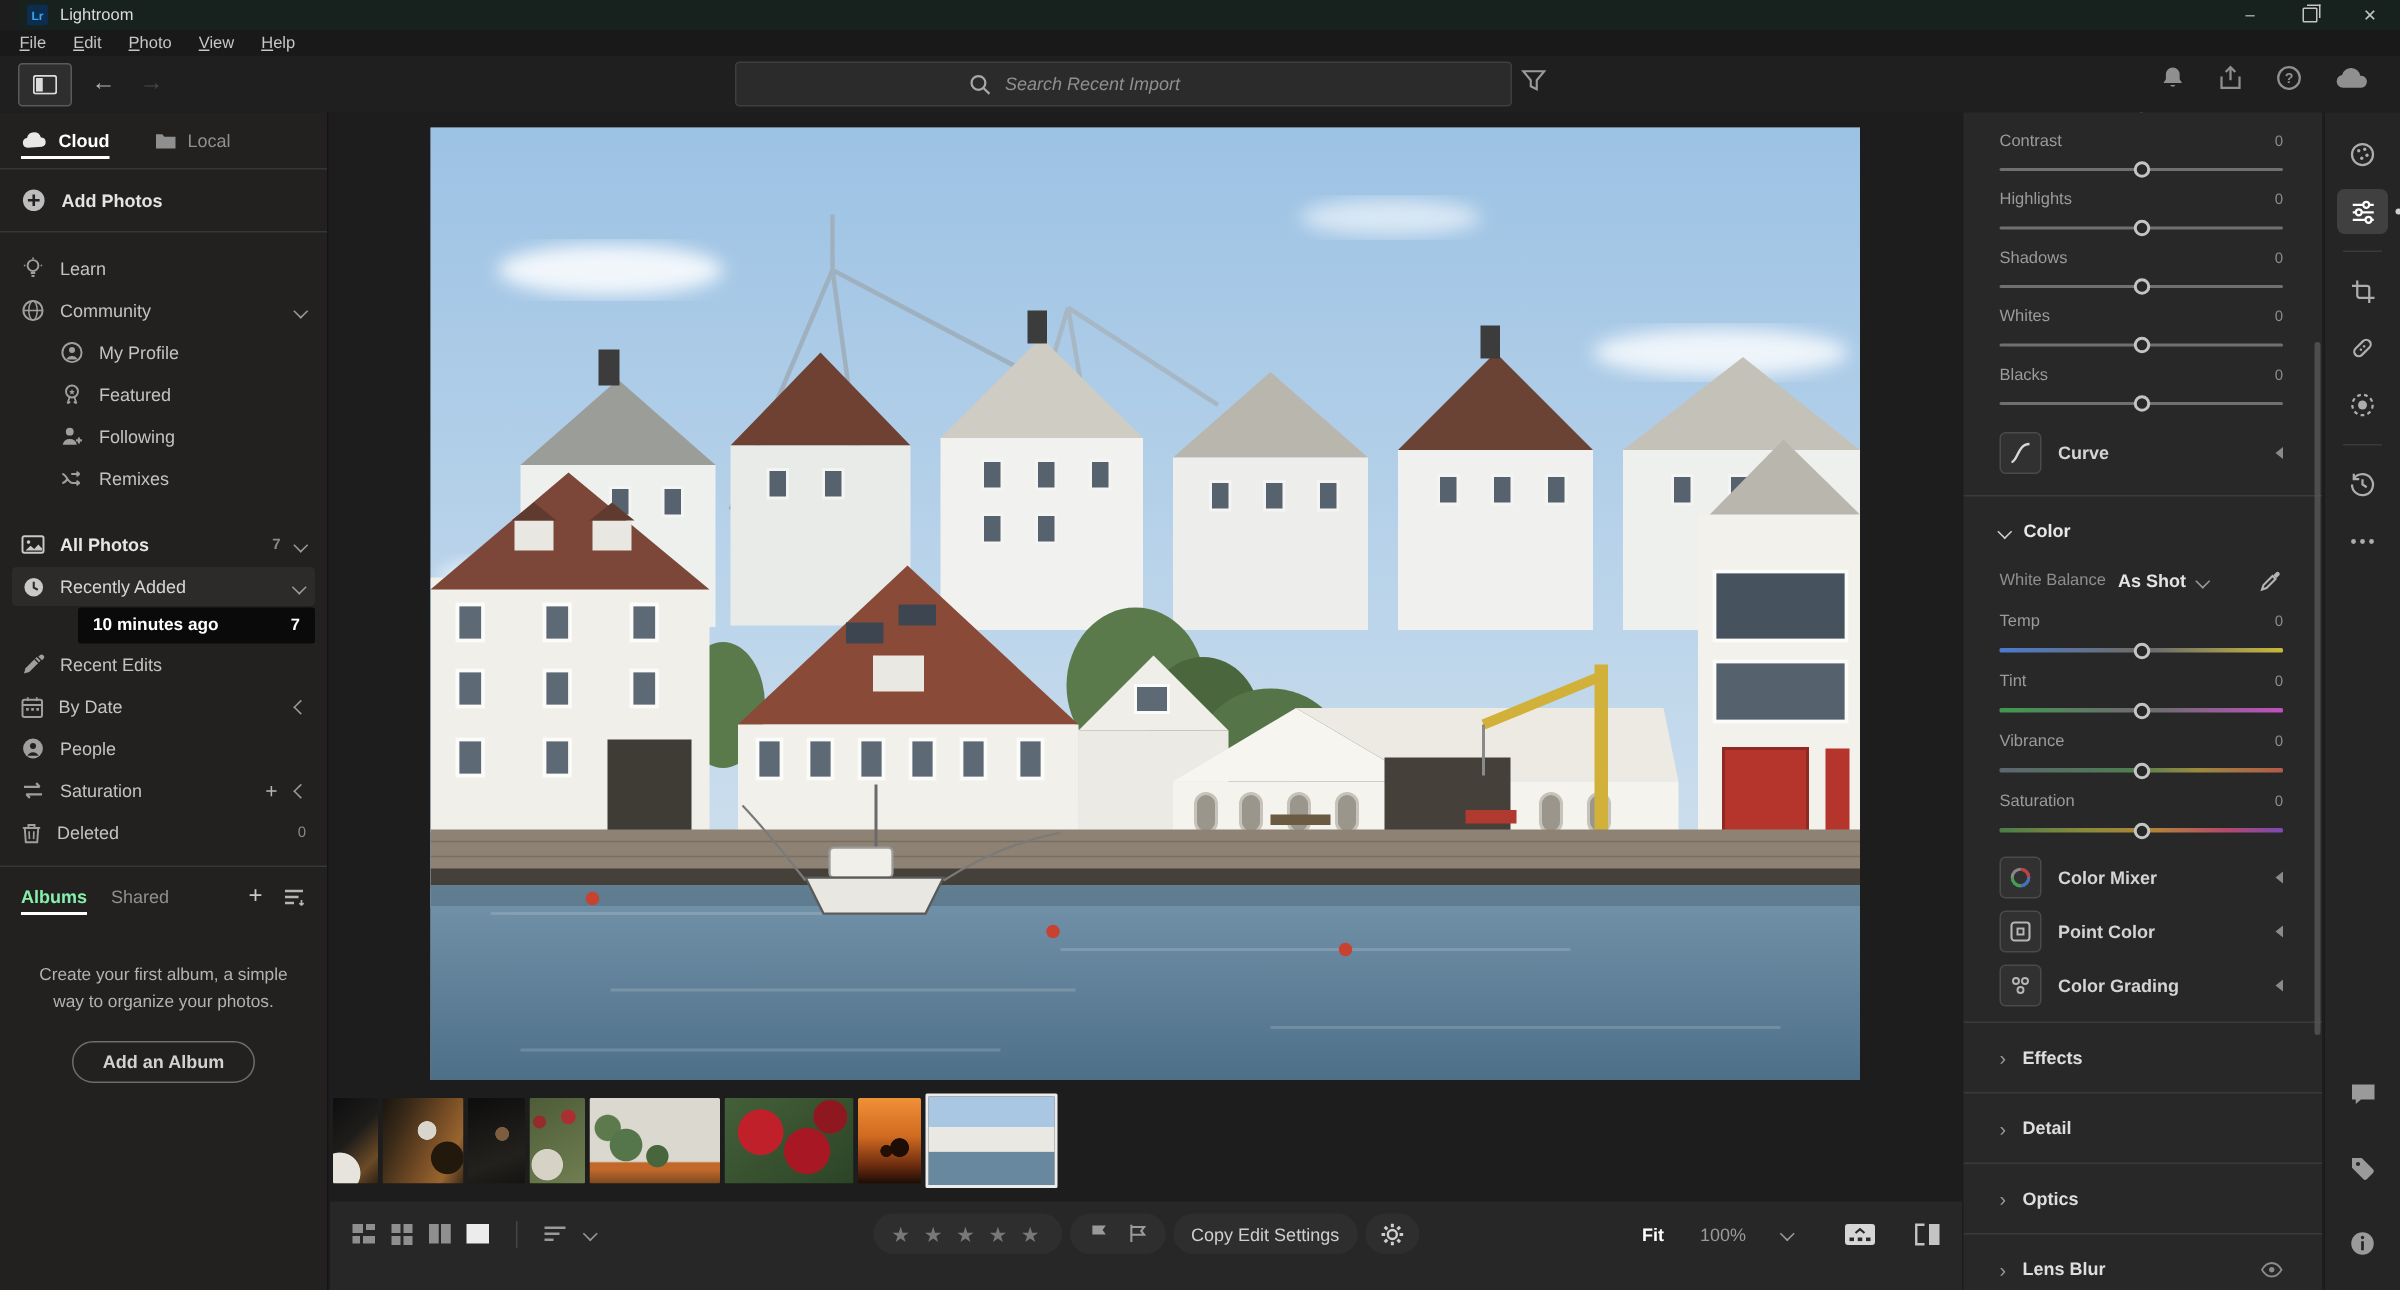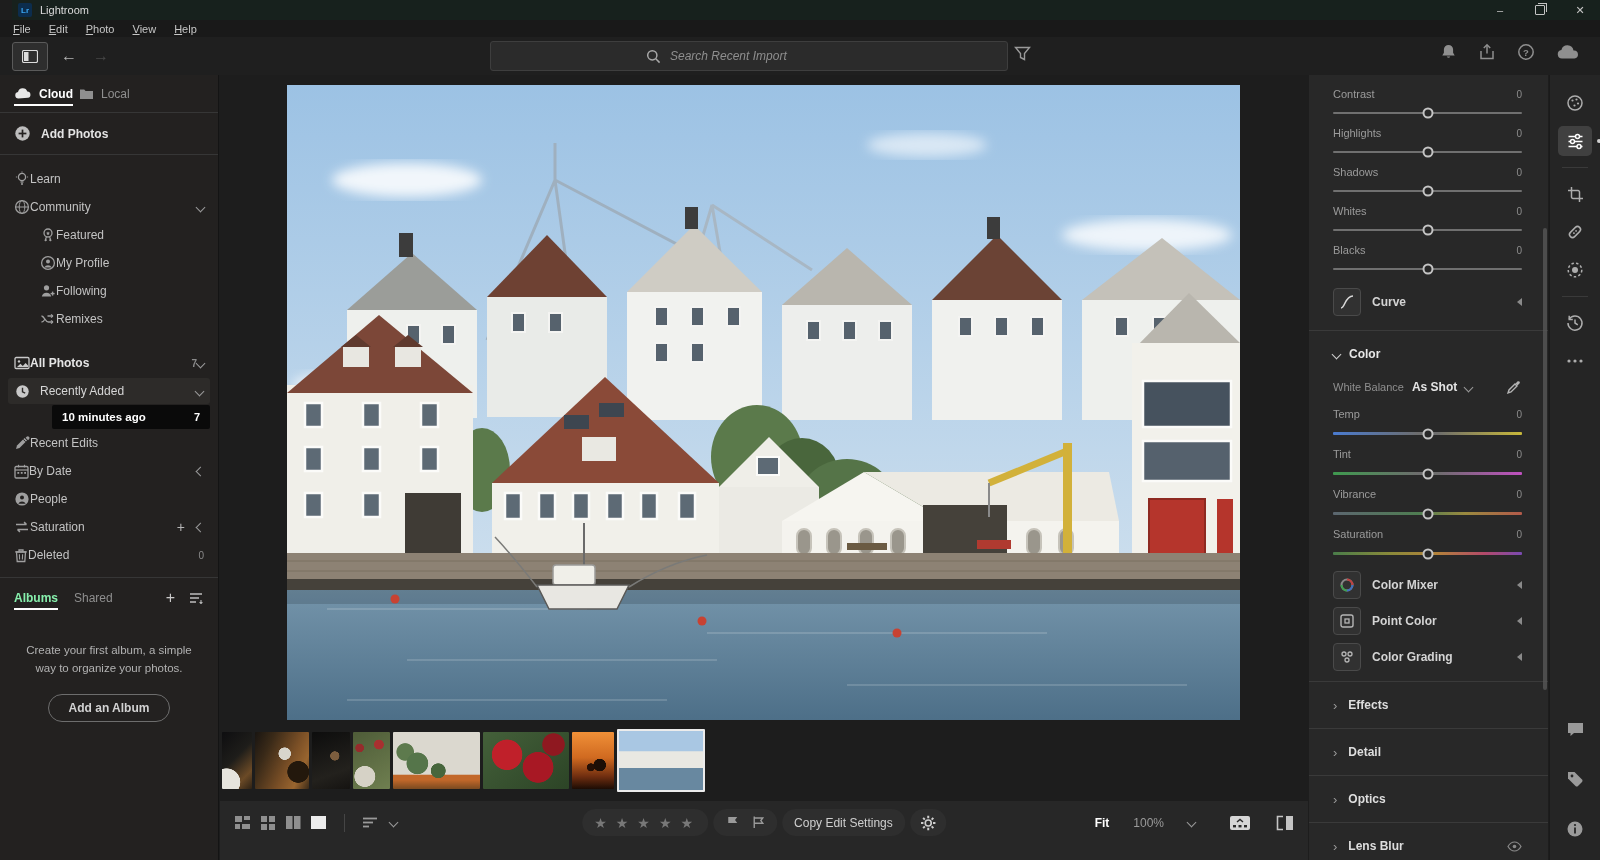--- a/index.html
+++ b/index.html
@@ -23,27 +23,27 @@
   .pane-toggle{position:absolute;left:12px;top:5px;width:34px;height:27px;border:1px solid #5a5a5a;border-radius:3px;background:#2e2e2e;display:flex;align-items:center;justify-content:center}
   .nav-arrow{position:absolute;top:5px;width:26px;height:27px;display:flex;align-items:center;justify-content:center;font-size:16px}
   .nav-back{left:56px;color:#b5b5b5}.nav-fwd{left:88px;color:#484848}
   .searchbox{position:absolute;left:490px;top:4px;width:516px;height:28px;background:#2b2b2b;border:1px solid #3e3e3e;border-radius:3px;display:flex;align-items:center;justify-content:center;gap:7px}
   .searchbox input{background:transparent;border:none;outline:none;color:#ddd;font-style:italic;font-size:12px;width:180px;font-family:"Liberation Sans",sans-serif}
   .searchbox input::placeholder{color:#8f8f8f}
   .filter-btn{position:absolute;left:1014px;top:9px}
   .hdr-right{position:absolute;right:20px;top:6px;display:flex;gap:21px;align-items:center}
   
   .sidebar{position:absolute;top:75px;left:0;width:219px;bottom:0;background:#232120;border-right:1px solid #141414;box-sizing:border-box}
-  .side-tabs{display:flex;align-items:flex-end;height:37px;border-bottom:1px solid #363636;padding:0 14px;gap:6px}
+  .side-tabs{display:flex;align-items:flex-end;height:37px;border-bottom:1px solid #363636;padding:0 14px;gap:30px}
   .stab{display:flex;align-items:center;gap:7px;font-size:12px;height:100%;position:relative}
   .stab.active{color:#fff;font-weight:bold}
   .stab.active:after{content:"";position:absolute;left:0;right:0;bottom:6px;height:2px;background:#fff}
   .stab.inactive{color:#8f8f8f}
   .addrow{display:flex;align-items:center;gap:10px;height:41px;padding:0 14px;color:#e4e4e4;font-weight:bold;font-size:12px;border-bottom:1px solid #363636}
-  .side-row{display:flex;align-items:center;height:28px;padding:0 14px;font-size:12px;color:#c3c3c3}
+  .side-row{display:flex;align-items:center;height:28px;padding:0 14px;gap:10px;font-size:12px;color:#c3c3c3}
   .side-row .cnt{margin-left:auto;font-size:10px;color:#8a8a8a}
   .side-row.sub{padding-left:40px}
   .side-row.bold{color:#e6e6e6;font-weight:bold}
   .row-recent{background:#2d2b29;border-radius:3px;margin:1px 8px;height:26px;display:flex;align-items:center;gap:10px;padding:0 7px;font-size:12px;color:#d6d6d6}
   .row-selected{background:#0a0a0a;margin-left:52px;margin-right:8px;height:24px;border-radius:2px;display:flex;align-items:center;padding:0 10px;color:#fff;font-weight:bold;font-size:11.5px}
   .row-selected .cnt{margin-left:auto;font-size:11px;color:#fff;font-weight:bold}
   .chev{width:6px;height:6px;border-right:1.4px solid #9a9a9a;border-bottom:1.4px solid #9a9a9a;display:inline-block}
   .cv-d{transform:rotate(45deg)}.cv-l{transform:rotate(135deg)}
   .mla{margin-left:auto}
   .albums-sec{border-top:1px solid #363636;margin-top:8px;padding-top:2px}
@@ -246,36 +246,36 @@
           <line x1="1.6" y1="8" x2="14.4" y2="8" stroke="#9f9f9f" stroke-width="1"></line>
         </svg>
     </span>
     <span>Community</span>
     <span class="chev cv-d mla"></span>
   </div>
 
   <div class="side-row sub">
     <span>
       <svg width="16" height="16" viewBox="0 0 16 16">
+          <circle cx="8" cy="8" r="6.4" fill="none" stroke="#9f9f9f" stroke-width="1.3"></circle>
+          <circle cx="8" cy="6.4" r="2" fill="#9f9f9f"></circle>
+          <path d="M4.2,12.6 a4.3,4.3 0 0 1 7.6,0" fill="#9f9f9f"></path>
+        </svg>
+    </span>
+    <span>My Profile</span>
+  </div>
+  <div class="side-row sub">
+    <span>
+      <svg width="16" height="16" viewBox="0 0 16 16">
           <circle cx="8" cy="6" r="4" fill="none" stroke="#9f9f9f" stroke-width="1.3"></circle>
           <path d="M6.5,9.5 L5,14 M9.5,9.5 L11,14 M5,14 l1.8,-1.2 M11,14 l-1.8,-1.2" stroke="#9f9f9f" stroke-width="1.2" fill="none"></path>
           <path d="M8,4.4 l.6,1.2 1.3,.2 -.95,.9 .22,1.3 -1.17,-.6 -1.17,.6 .22,-1.3 -.95,-.9 1.3,-.2 Z" fill="#9f9f9f"></path>
         </svg>
     </span>
     <span>Featured</span>
-  </div>
-  <div class="side-row sub">
-    <span>
-      <svg width="16" height="16" viewBox="0 0 16 16">
-          <circle cx="8" cy="8" r="6.4" fill="none" stroke="#9f9f9f" stroke-width="1.3"></circle>
-          <circle cx="8" cy="6.4" r="2" fill="#9f9f9f"></circle>
-          <path d="M4.2,12.6 a4.3,4.3 0 0 1 7.6,0" fill="#9f9f9f"></path>
-        </svg>
-    </span>
-    <span>My Profile</span>
   </div>
   <div class="side-row sub">
     <span>
       <svg width="16" height="16" viewBox="0 0 16 16">
           <circle cx="6.5" cy="4.8" r="2.6" fill="#9f9f9f"></circle>
           <path d="M1.8,13.5 a4.8,4.8 0 0 1 9.4,0 Z" fill="#9f9f9f"></path>
           <line x1="12.6" y1="8.6" x2="12.6" y2="12.6" stroke="#9f9f9f" stroke-width="1.4"></line>
           <line x1="10.6" y1="10.6" x2="14.6" y2="10.6" stroke="#9f9f9f" stroke-width="1.4"></line>
         </svg>
     </span>

